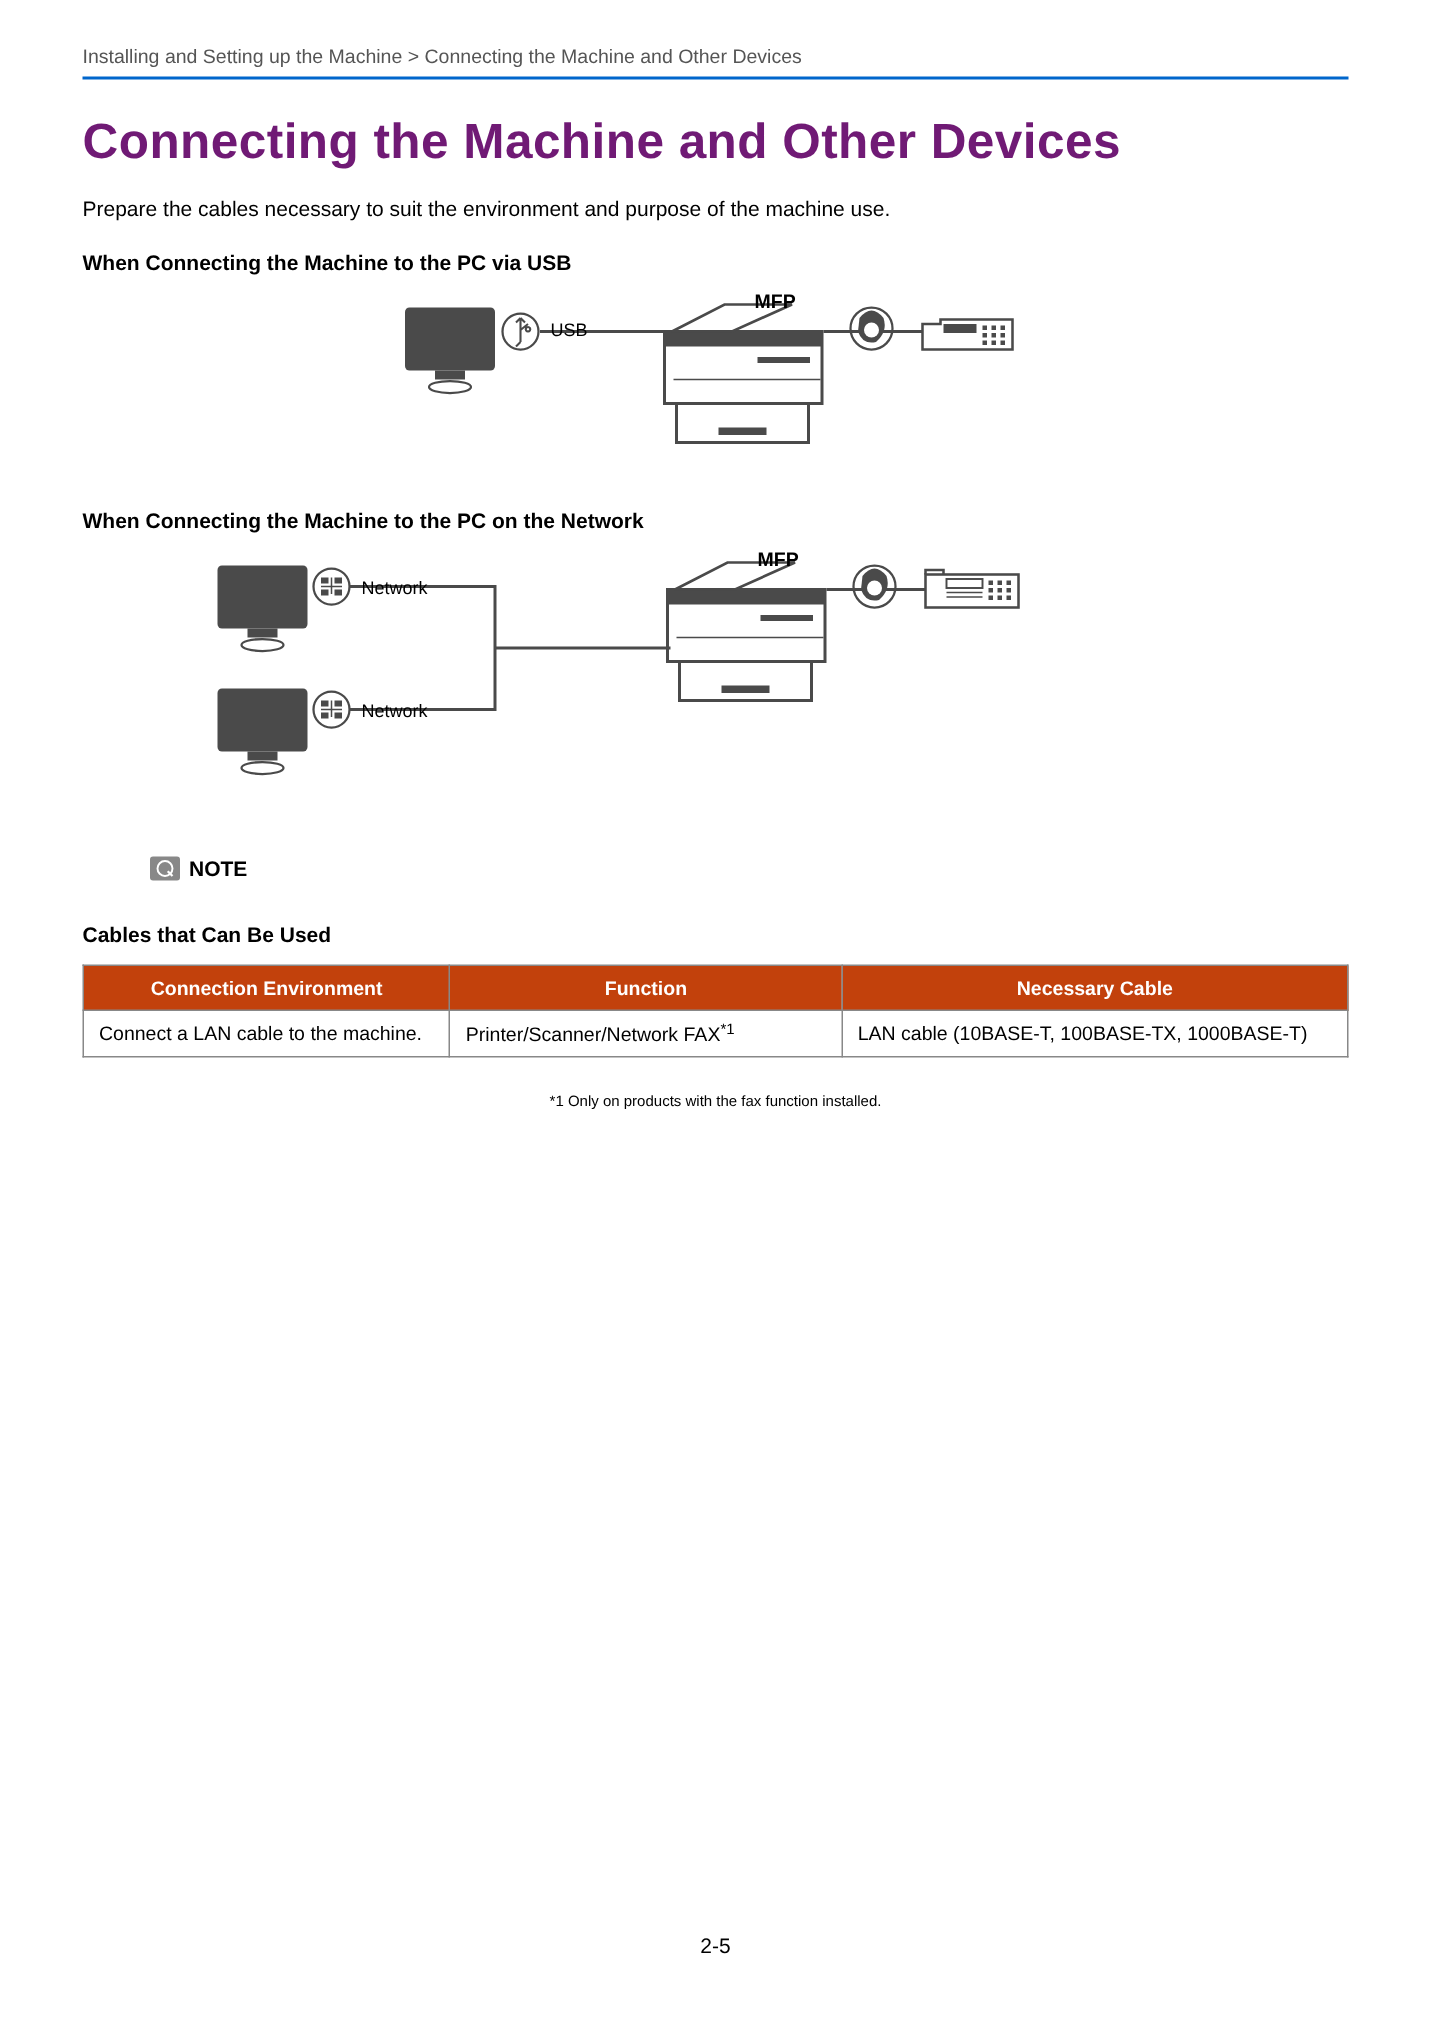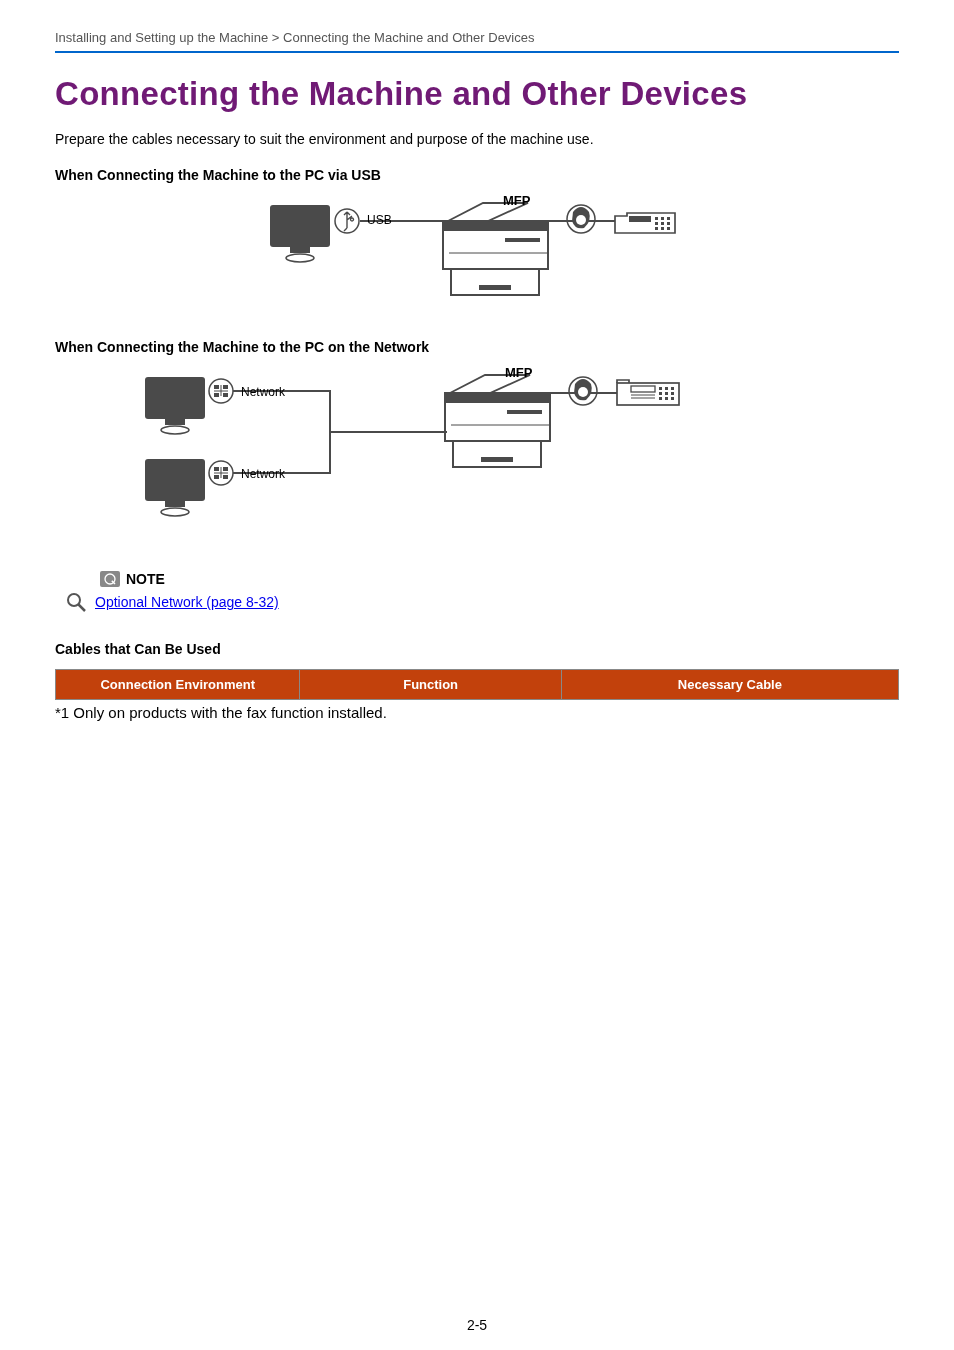--- a/index.html
+++ b/index.html
@@ -122,29 +122,30 @@
       padding: 7px 10px;
       border: 1px solid #888;
       text-align: center;
     }
     .tbl td {
       border: 1px solid #888;
       padding: 7px 10px;
       vertical-align: top;
     }
     .footnote {
-      font-size: 15px;
-      margin-top: 4px;
+      font-size: 10px;
+      margin-top: 24px;
+      text-align: center;
     }
     sup {
       font-size: 10px;
     }
     .page-num {
       position: absolute;
-      bottom: 17px;
+      bottom: 45px;
       left: 50%;
       transform: translateX(-50%);
       font-size: 14px;
     }
   </style>
 </head>
 <body>
 
 <div class="breadcrumb">Installing and Setting up the Machine &gt; Connecting the Machine and Other Devices</div>
 <div class="divider"></div>
@@ -289,40 +290,36 @@
 <div class="note-box">
   <div class="note-head">
     <span class="note-icon">
       <svg viewBox="0 0 12 12">
           <circle cx="6" cy="6" r="5" fill="none" stroke="#fff" stroke-width="1.3"></circle>
           <line x1="7.8" y1="7.8" x2="11" y2="11" stroke="#fff" stroke-width="1.5"></line>
         </svg>
     </span>
     <span class="note-title">NOTE</span>
   </div>
-  <div class="link-row">
-    <span class="mag-icon">
-      <svg viewBox="0 0 22 22" width="22" height="22">
-        <circle cx="9" cy="9" r="6" fill="none" stroke="#555" stroke-width="2"></circle>
-        <line x1="13.5" y1="13.5" x2="20" y2="20" stroke="#555" stroke-width="2.5"></line>
-      </svg>
-    </span>
-    <a href="#" class="link">Optional Network (page 8-32)</a>
-  </div>
 </div>
 
 <p class="subheading">Cables that Can Be Used</p>
 
 <table class="tbl">
   <thead>
     <tr>
       <th style="width:29%;">Connection Environment</th>
       <th style="width:31%;">Function</th>
       <th>Necessary Cable</th>
     </tr>
   </thead>
   <tbody>
+    <tr>
+      <td>Connect a LAN cable to the machine.</td>
+      <td><span>Printer/Scanner/Network FAX</span><sup>*1</sup></td>
+      <td>LAN cable (10BASE-T, 100BASE-TX, 1000BASE-T)</td>
+    </tr>
   </tbody>
 </table>
 
 <p class="footnote">*1   Only on products with the fax function installed.</p>
 
 <div class="page-num">2-5</div>
 
 </body></html>

